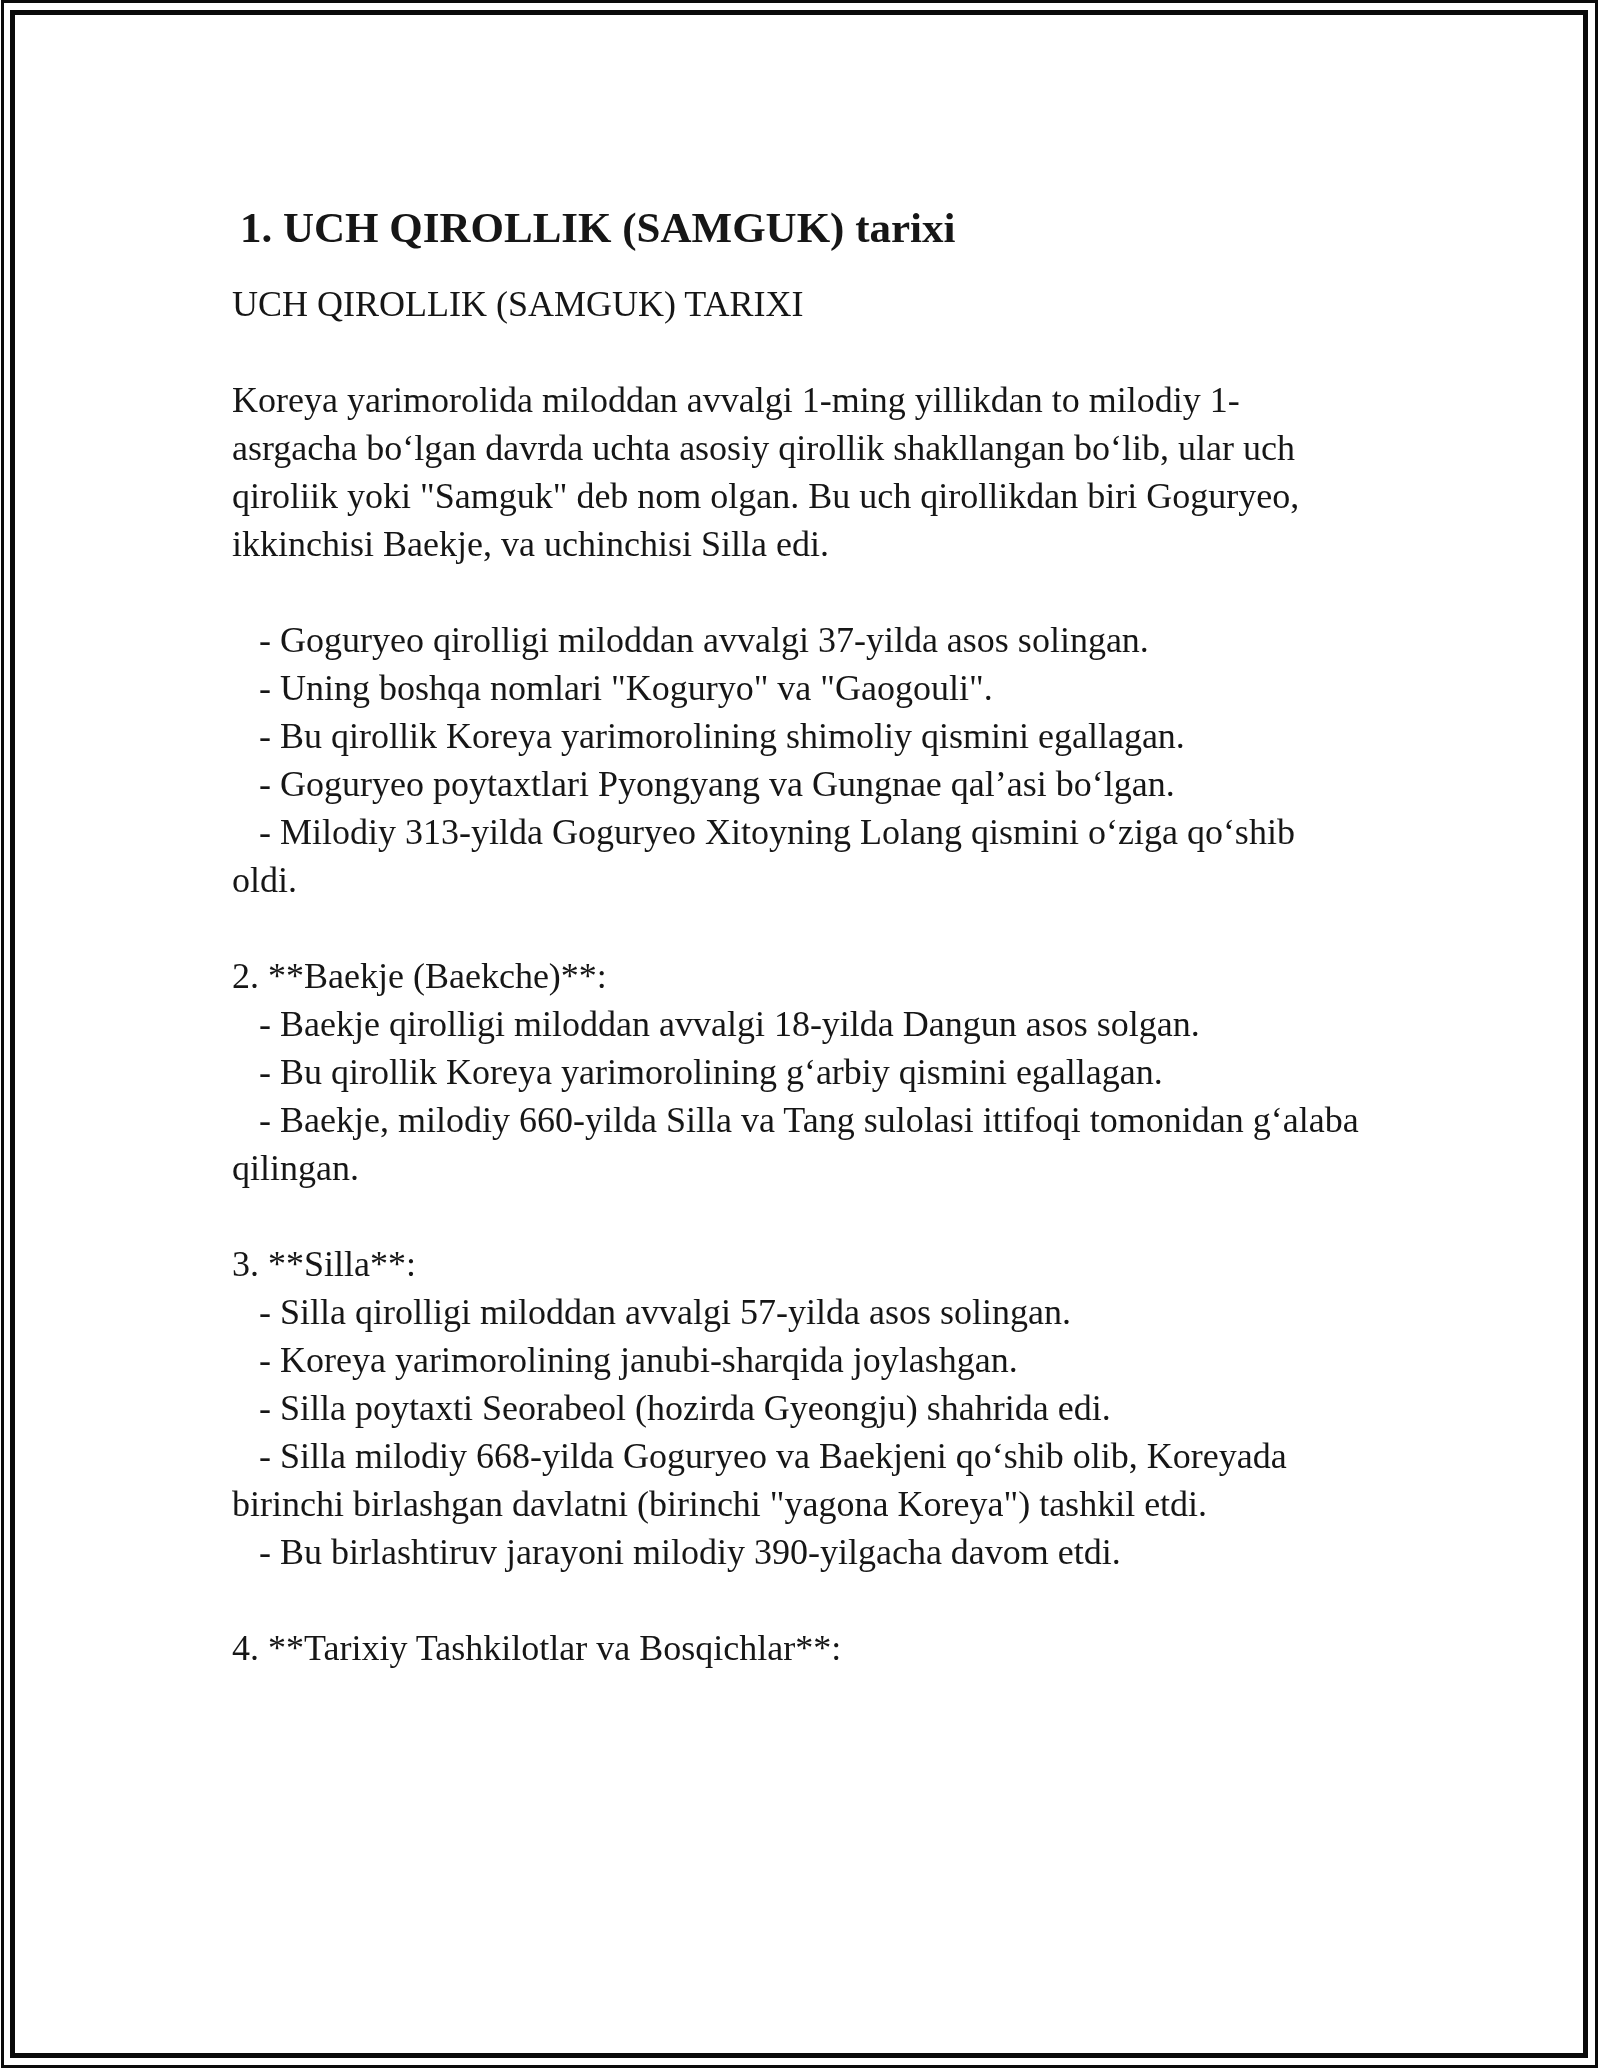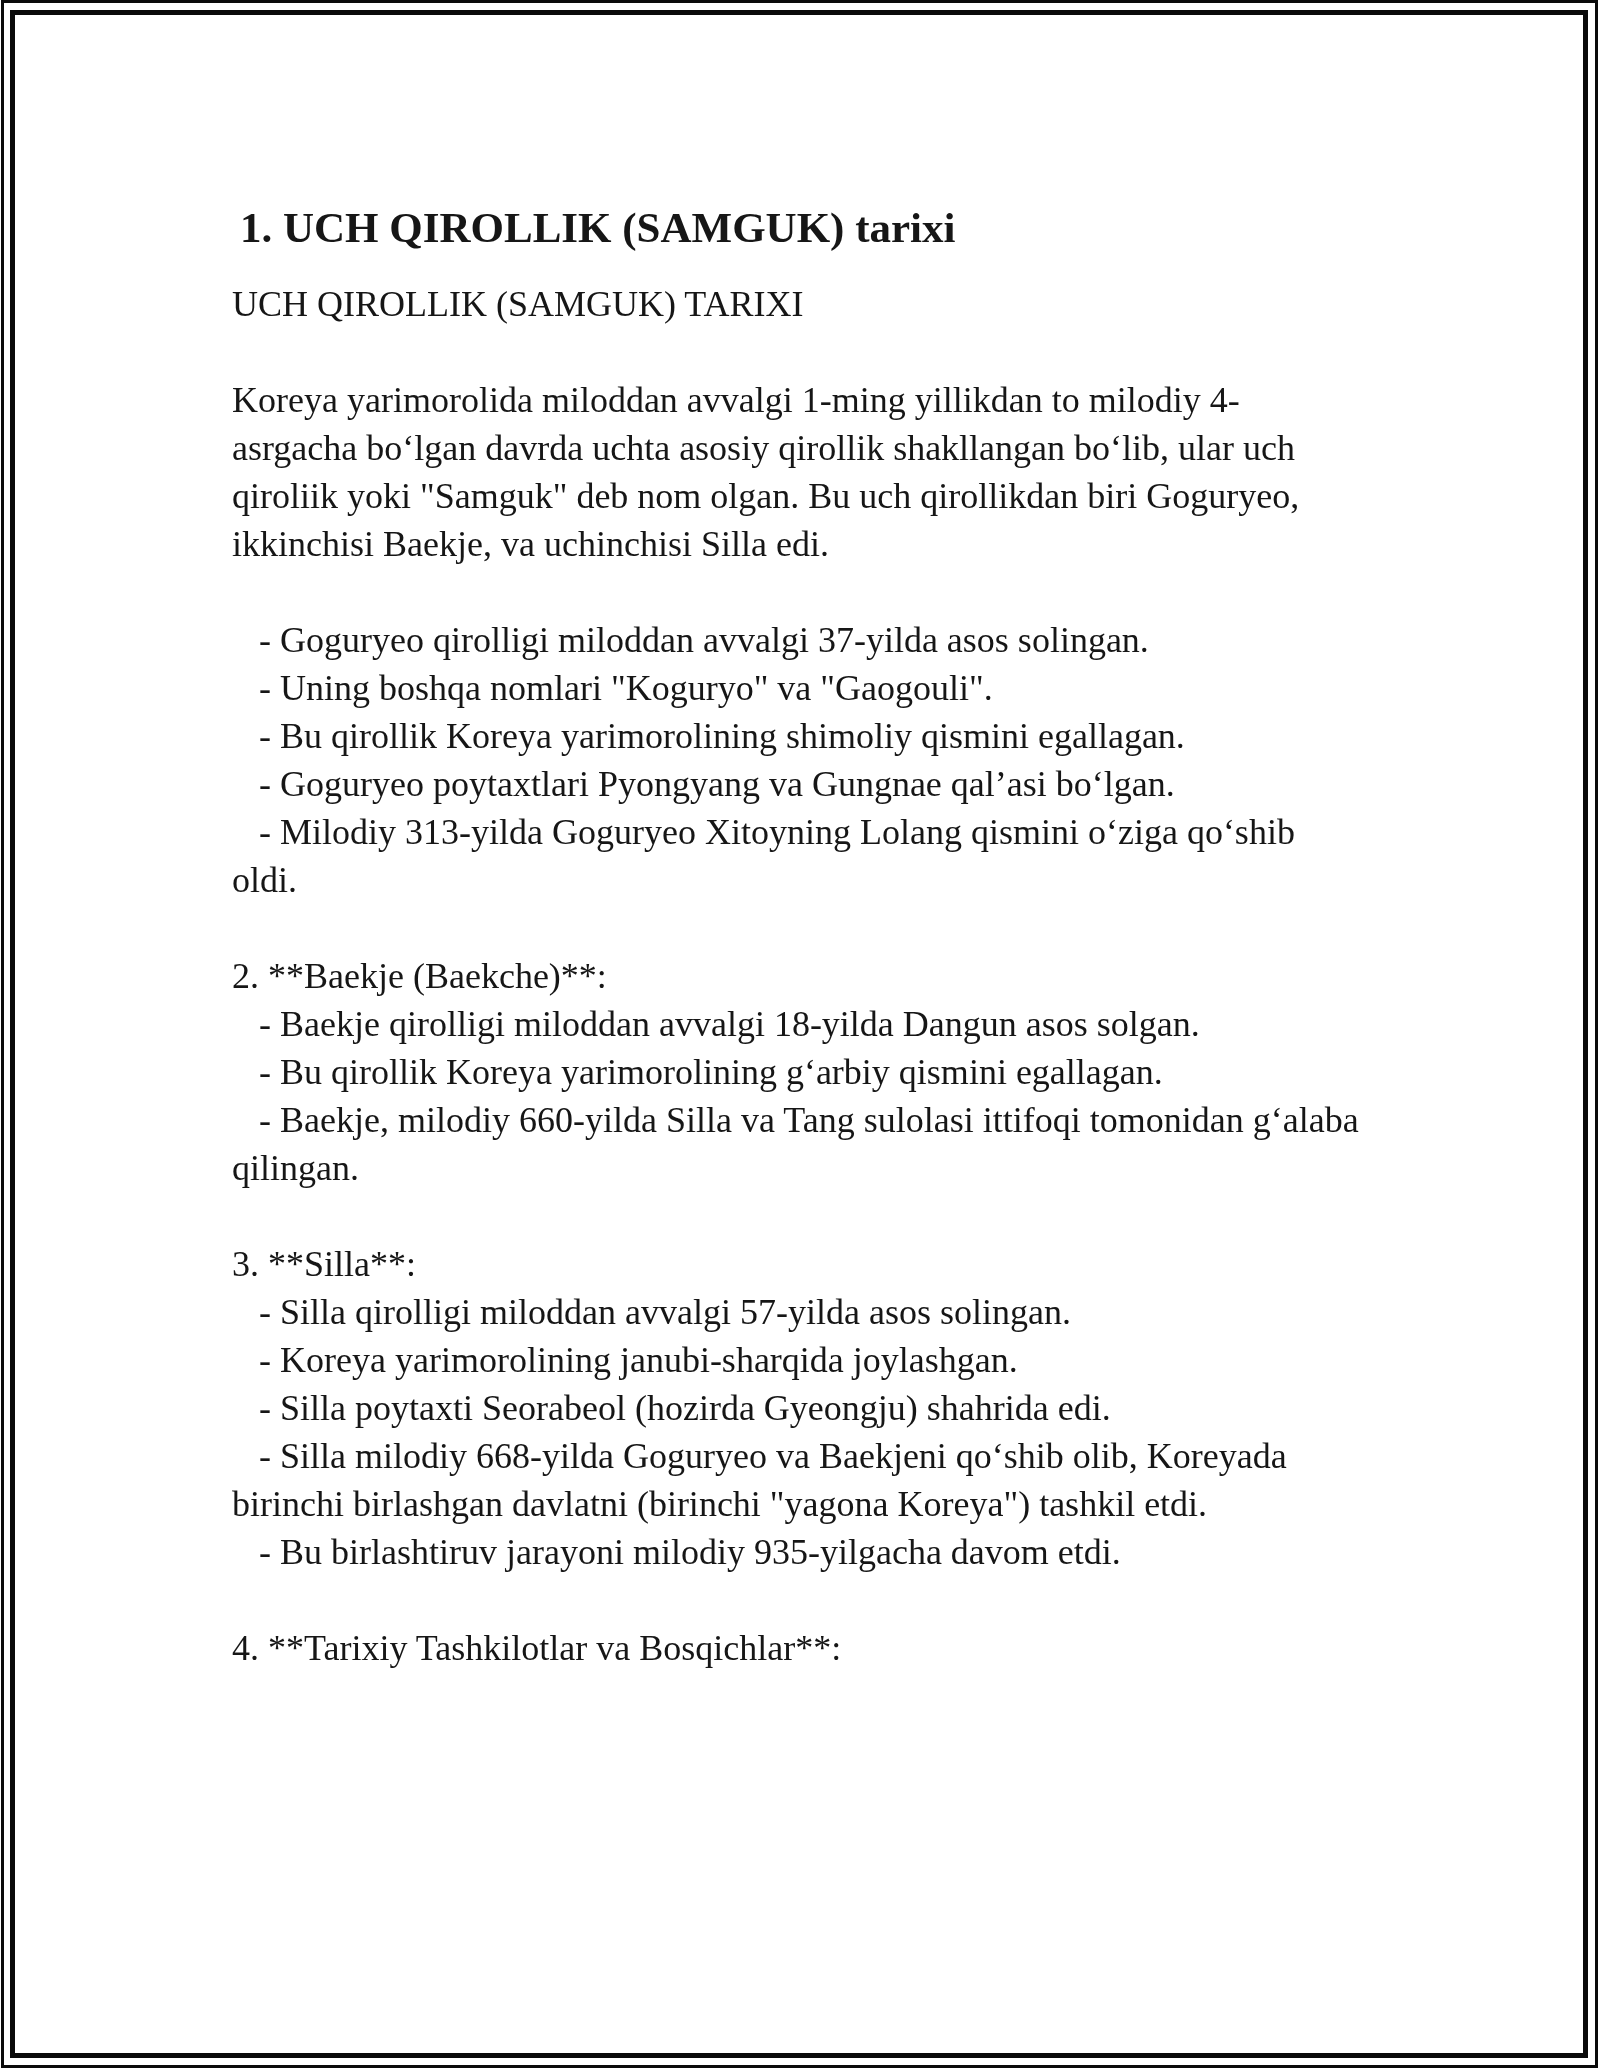--- a/index.html
+++ b/index.html
@@ -59,40 +59,40 @@
 <body>
 
 <div class="frame-outer"></div>
 <div class="frame-inner"></div>
 
 <div class="content">
   <h1 class="doc-title">1. UCH QIROLLIK (SAMGUK) tarixi</h1>
   <div class="doc-subtitle">UCH QIROLLIK (SAMGUK) TARIXI</div>
   <div>
       <div class="block">
-        <div class="line">Koreya yarimorolida miloddan avvalgi 1-ming yillikdan to milodiy 4-asrgacha bo‘lgan davrda uchta asosiy qirollik shakllangan bo‘lib, ular uch qiroliik yoki "Samguk" deb nom olgan. Bu uch qirollikdan biri Goguryeo, ikkinchisi Baekje, va uchinchisi Silla edi.</div>
+        <div class="line">Koreya yarimorolida miloddan avvalgi 1-ming yillikdan to milodiy 1-asrgacha bo‘lgan davrda uchta asosiy qirollik shakllangan bo‘lib, ular uch qiroliik yoki "Samguk" deb nom olgan. Bu uch qirollikdan biri Goguryeo, ikkinchisi Baekje, va uchinchisi Silla edi.</div>
       </div>
       <div class="block">
         <div class="line">   - Goguryeo qirolligi miloddan avvalgi 37-yilda asos solingan.</div>
         <div class="line">   - Uning boshqa nomlari "Koguryo" va "Gaogouli".</div>
         <div class="line">   - Bu qirollik Koreya yarimorolining shimoliy qismini egallagan.</div>
         <div class="line">   - Goguryeo poytaxtlari Pyongyang va Gungnae qal’asi bo‘lgan.</div>
         <div class="line">   - Milodiy 313-yilda Goguryeo Xitoyning Lolang qismini o‘ziga qo‘shib oldi.</div>
       </div>
       <div class="block">
         <div class="line">2. **Baekje (Baekche)**:</div>
         <div class="line">   - Baekje qirolligi miloddan avvalgi 18-yilda Dangun asos solgan.</div>
         <div class="line">   - Bu qirollik Koreya yarimorolining g‘arbiy qismini egallagan.</div>
         <div class="line">   - Baekje, milodiy 660-yilda Silla va Tang sulolasi ittifoqi tomonidan g‘alaba qilingan.</div>
       </div>
       <div class="block">
         <div class="line">3. **Silla**:</div>
         <div class="line">   - Silla qirolligi miloddan avvalgi 57-yilda asos solingan.</div>
         <div class="line">   - Koreya yarimorolining janubi-sharqida joylashgan.</div>
         <div class="line">   - Silla poytaxti Seorabeol (hozirda Gyeongju) shahrida edi.</div>
         <div class="line">   - Silla milodiy 668-yilda Goguryeo va Baekjeni qo‘shib olib, Koreyada birinchi birlashgan davlatni (birinchi "yagona Koreya") tashkil etdi.</div>
-        <div class="line">   - Bu birlashtiruv jarayoni milodiy 935-yilgacha davom etdi.</div>
+        <div class="line">   - Bu birlashtiruv jarayoni milodiy 390-yilgacha davom etdi.</div>
       </div>
       <div class="block">
         <div class="line">4. **Tarixiy Tashkilotlar va Bosqichlar**:</div>
       </div>
     </div>
 </div>
 
 </body></html>

